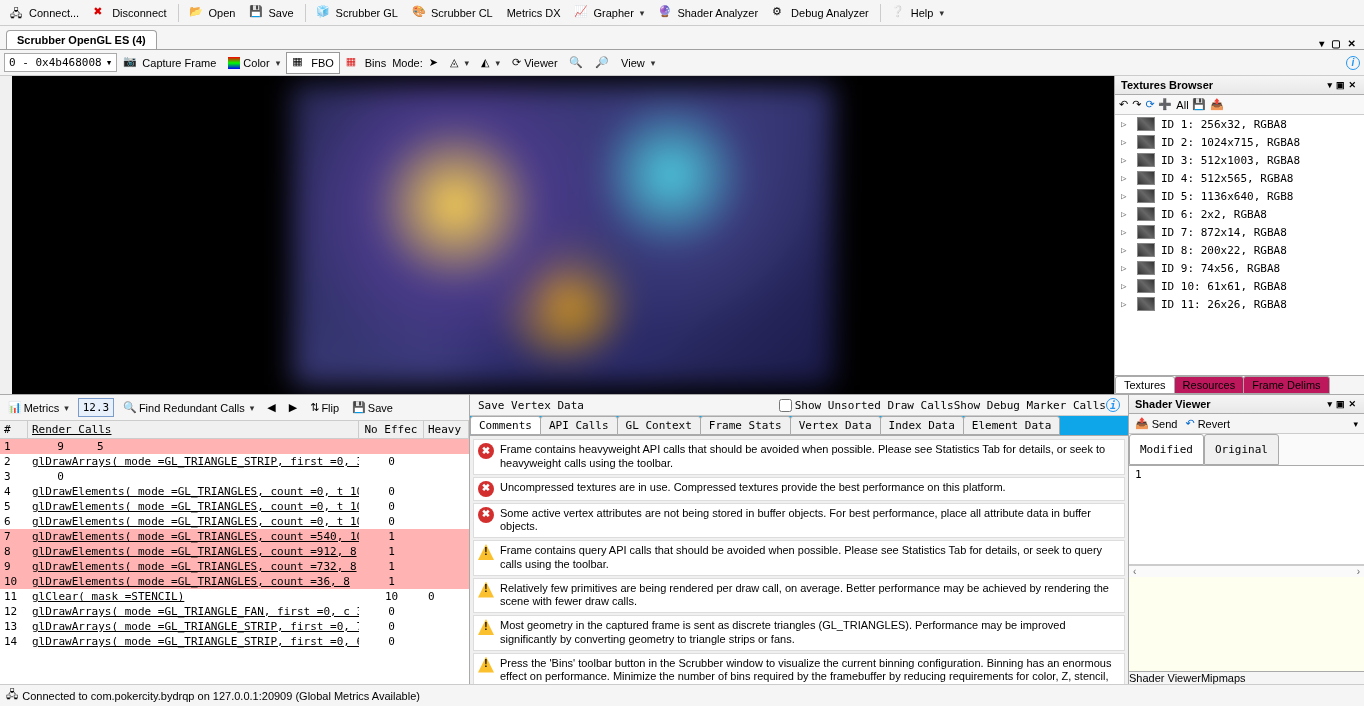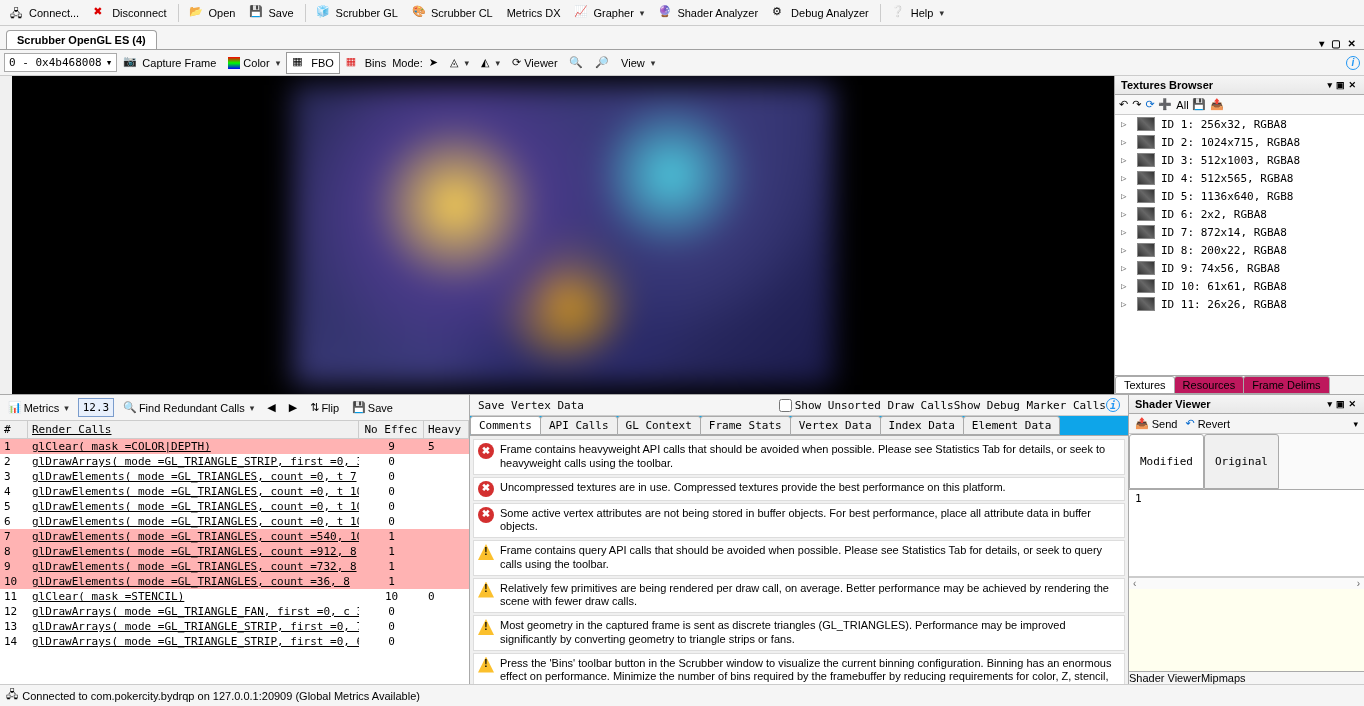--- a/index.html
+++ b/index.html
@@ -57,21 +57,21 @@
 .cb-tabs .ctab.active { background: #fff; }
 .comments { flex: 1; overflow-y: auto; background: #f0f0f0; padding: 3px; }
 .comment { display: flex; gap: 6px; background: #fff; border: 1px solid #ddd; margin-bottom: 2px; padding: 3px 4px; font-size: 11px; line-height: 1.25; }
 .cicon { width: 16px; height: 16px; flex-shrink: 0; border-radius: 50%; display: flex; align-items: center; justify-content: center; font-weight: bold; font-size: 10px; color: #fff; }
 .cicon.err { background: #d32f2f; }
 .cicon.warn { background: #fbc02d; color: #000; border-radius: 0; clip-path: polygon(50% 0, 100% 100%, 0 100%); }
 .right-bottom { width: 236px; display: flex; flex-direction: column; border-left: 1px solid #aaa; background: #fafafa; }
 .sv-toolbar { display: flex; align-items: center; gap: 8px; padding: 3px 6px; border-bottom: 1px solid #ccc; background: #f5f5f5; }
 .sv-toolbar .svbtn { display: flex; align-items: center; gap: 3px; cursor: pointer; }
 .sv-tabs { display: flex; border-bottom: 1px solid #aaa; }
-.sv-tabs .svtab { padding: 20px 10px; border: 1px solid #aaa; border-radius: 3px 3px 0 0; background: #fff; font-family: monospace; font-size: 11px; cursor: pointer; }
+.sv-tabs .svtab { padding: 8px 10px; border: 1px solid #aaa; border-radius: 3px 3px 0 0; background: #fff; font-family: monospace; font-size: 11px; cursor: pointer; }
 .sv-tabs .svtab.inactive { background: #f0f0f0; }
 .sv-body { flex: 1; background: #fff; border-bottom: 1px solid #ccc; font-family: monospace; padding: 2px 6px; position: relative; }
 .sv-scroll { display: flex; justify-content: space-between; padding: 0 4px; color: #666; font-size: 10px; border-top: 1px solid #ccc; }
 .sv-lower { flex: 1; background: #ffffef; }
 .sv-btabs { display: flex; background: #f5f5f5; border-top: 1px solid #aaa; }
 .statusbar { height: 22px; background: #f5f5f5; border-top: 1px solid #ccc; display: flex; align-items: center; padding: 0 6px; gap: 4px; font-size: 11px; }
 .info-icon { width: 14px; height: 14px; border: 1px solid #2196f3; border-radius: 50%; display: inline-flex; align-items: center; justify-content: center; color: #2196f3; font-style: italic; font-weight: bold; font-size: 10px; }
 .tri-dd::after { content: "▾"; margin-left: 3px; font-size: 9px; color: #333; }
 </style>
 </head>
@@ -298,33 +298,31 @@
     </div>
     <div class="table-head">
       <div class="col-n">#</div>
       <div class="col-call">Render Calls</div>
       <div class="col-ne">No Effec</div>
       <div class="col-hv">Heavy</div>
     </div>
     <div class="table-body" id="call-rows">
         <div class="trow hl">
           <div class="col-n">1</div>
-          <div class="col-call">glClear( mask =COLOR|DEPTH)</div>
           <div class="col-ne">9</div>
           <div class="col-hv">5</div>
         </div>
         <div class="trow">
           <div class="col-n">2</div>
           <div class="col-call">glDrawArrays( mode =GL_TRIANGLE_STRIP, first =0, 3</div>
           <div class="col-ne">0</div>
           <div class="col-hv"></div>
         </div>
         <div class="trow">
           <div class="col-n">3</div>
-          <div class="col-call">glDrawElements( mode =GL_TRIANGLES, count =0, t 7</div>
           <div class="col-ne">0</div>
           <div class="col-hv"></div>
         </div>
         <div class="trow">
           <div class="col-n">4</div>
           <div class="col-call">glDrawElements( mode =GL_TRIANGLES, count =0, t 10</div>
           <div class="col-ne">0</div>
           <div class="col-hv"></div>
         </div>
         <div class="trow">

